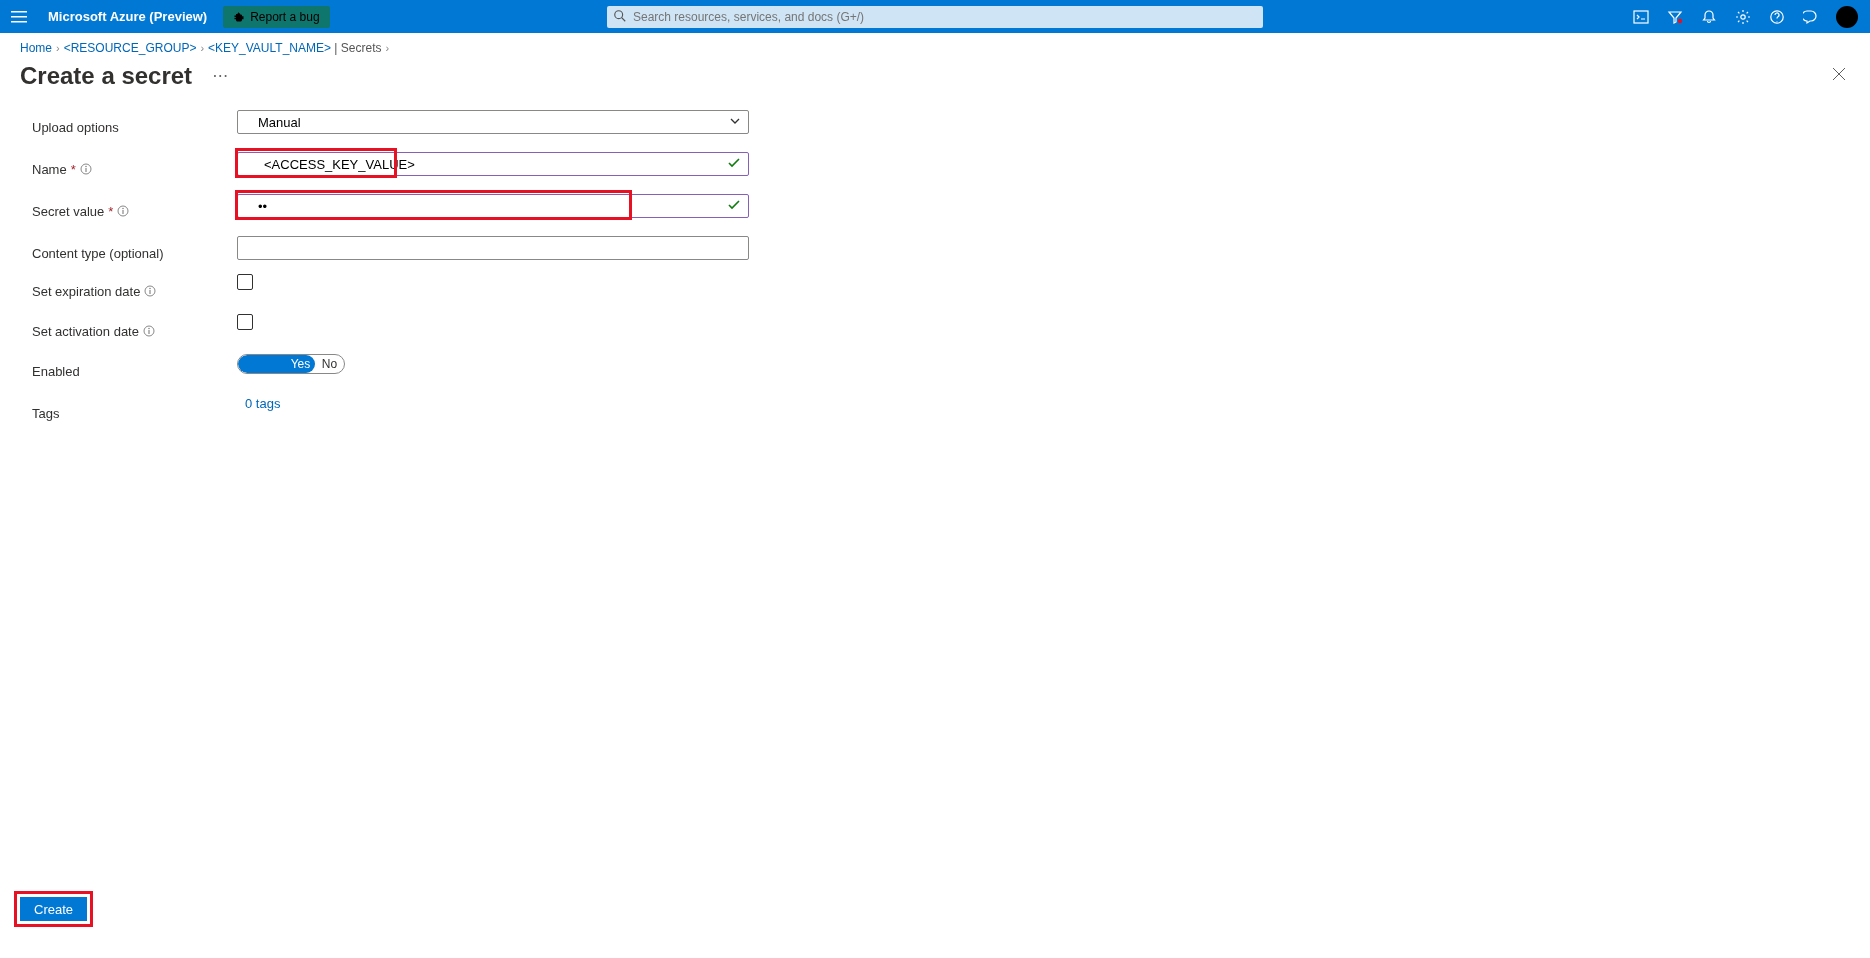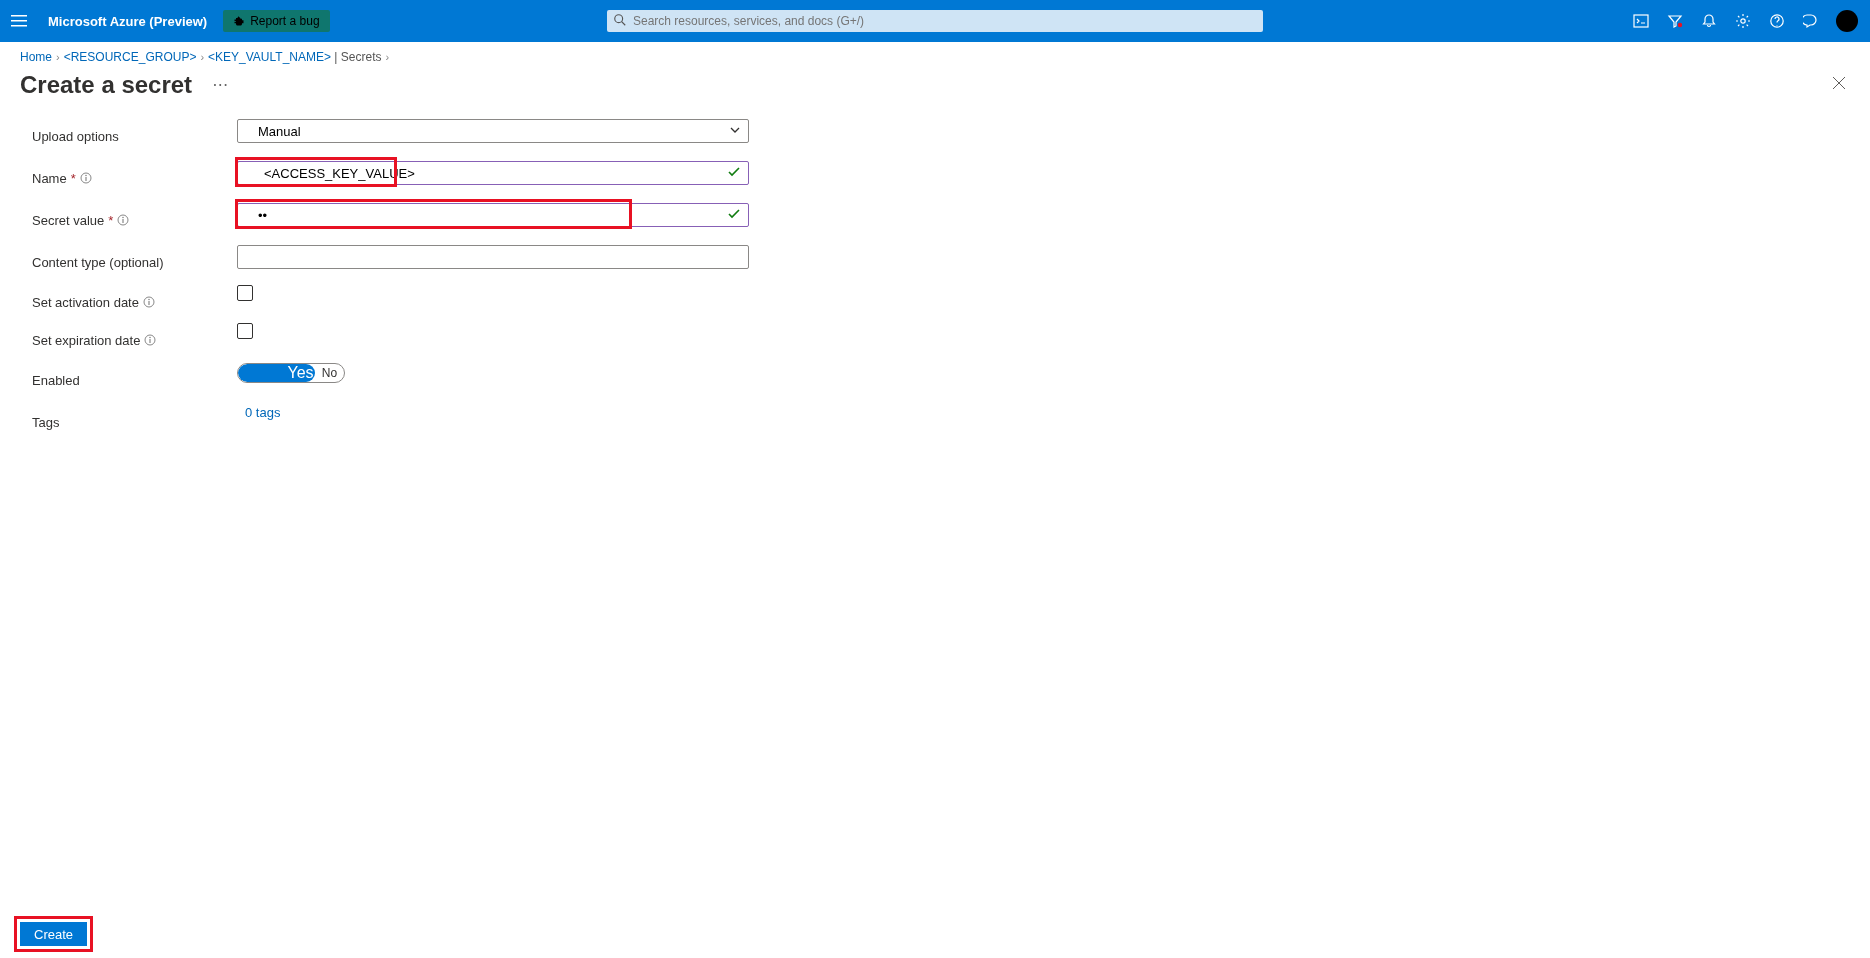--- a/index.html
+++ b/index.html
@@ -1,20 +1,20 @@
 <!DOCTYPE html>
 <html><head>
 <meta charset="utf-8">
 <style>
   * { box-sizing: border-box; margin: 0; padding: 0; font-family: "Segoe UI", Arial, sans-serif; }
   html, body { width: 100%; height: 100%; background: #ffffff; }
   body { display: flex; flex-direction: column; font-size: 13px; color: #323130; }
 
   
-  .topbar { height: 42px; background: #0078d4; display: flex; align-items: center; color: #fff; position: relative; }
+  .topbar { height: 33px; background: #0078d4; display: flex; align-items: center; color: #fff; position: relative; }
   .hamburger { width: 38px; height: 31px; display:flex; align-items:center; justify-content:center; cursor:pointer; }
   .hamburger svg { fill:#fff; }
   .brand { font-weight:600; font-size:13px; margin-left:10px; margin-right:16px; white-space:nowrap; }
   .bug-btn { background:#0f766e; color:#000; border:none; height:22px; padding:0 10px; font-size:12px; display:flex; align-items:center; gap:5px; cursor:pointer; border-radius:2px; }
   .bug-btn svg { width:12px; height:12px; }
   .search-wrap { position:absolute; left:50%; transform:translateX(-50%); width:656px; }
   .searchbox { width:100%; height:22px; background:#cfe4f5; border:none; border-radius:2px; padding:0 8px 0 26px; font-size:12px; color:#555; outline:none; }
   .search-icon-wrap { position:absolute; left:6px; top:3px; }
   .top-icons { position:absolute; right:12px; display:flex; align-items:center; gap:0; }
   .top-icon-btn { width:34px; height:31px; display:flex; align-items:center; justify-content:center; cursor:pointer; }
@@ -46,28 +46,28 @@
   .select-caret { position:absolute; right:8px; top:5px; pointer-events:none; }
   .valid-check-icon { position:absolute; right:8px; top:4px; }
   .text-ctl.purple { border-color:#8760b6; }
   .text-ctl.name-field { padding-left:26px; }
   .red-outline-1 { position:absolute; left:-2px; top:-4px; width:162px; height:30px; border:3px solid #e81123; pointer-events:none; }
   .red-outline-2 { position:absolute; left:-2px; top:-4px; width:397px; height:30px; border:3px solid #e81123; pointer-events:none; }
   .checkbox-ctl { width:16px; height:16px; border:1px solid #323130; border-radius:2px; cursor:pointer; background:#fff; }
 
   
   .toggle { display:flex; align-items:center; width:108px; height:20px; border:1px solid #8a8886; border-radius:10px; overflow:hidden; cursor:pointer; background:#fff; }
-  .toggle .yes { flex:1; background:#0078d4; color:#fff; height:100%; display:flex; align-items:center; justify-content:center; font-size:16px; border-radius:10px 0 0 10px;padding-left:48px; }
+  .toggle .yes { flex:1; background:#0078d4; color:#fff; height:100%; display:flex; align-items:center; justify-content:center; font-size:12px; border-radius:10px 0 0 10px;padding-left:48px; }
   .toggle .yes.pill { border-radius:10px; }
   .toggle .no { flex:1; color:#323130; height:100%; display:flex; align-items:center; justify-content:center; font-size:12px; }
 
   .tags-link { color:#0067b8; font-size:13px; cursor:pointer; padding-left:8px; }
 
   
-  .footer { position:fixed; bottom:6px; left:14px; }
+  .footer { position:fixed; bottom:31px; left:14px; }
   .create-wrap { border:3px solid #e81123; padding:3px; display:inline-block; }
   .create-btn { background:#0078d4; color:#fff; border:none; height:24px; padding:0 14px; font-size:13px; cursor:pointer; }
 </style>
 </head>
 <body>
 
 <div class="topbar">
   <div class="hamburger">
     <svg width="16" height="12" viewBox="0 0 16 12">
         <rect width="16" height="1.5"></rect>
@@ -213,39 +213,39 @@
     </div>
   </div>
 
   <div class="form-row" style="margin-top:8px;">
     <div class="form-label">Content type (optional)</div>
     <div class="form-control-wrap">
       <input class="text-ctl" value="" style="">
     </div>
   </div>
 
+  <div class="form-row" style="margin-top:4px;">
+    <div class="form-label">
+      <span>Set expiration date</span>
+      <span class="info-icon">
+        <svg width="12" height="12" viewBox="0 0 12 12">
+            <circle cx="6" cy="6" r="5" fill="none" stroke="#888" stroke-width="1"></circle>
+            <circle cx="6" cy="3.5" r="0.8" fill="#888"></circle>
+            <rect x="5.4" y="5" width="1.2" height="4" fill="#888"></rect>
+          </svg>
+      </span>
+    </div>
+    <div class="form-control-wrap">
+      <div class="checkbox-ctl"></div>
+    </div>
+  </div>
+
   <div class="form-row" style="margin-top:6px;">
     <div class="form-label">
       <span>Set activation date</span>
-      <span class="info-icon">
-        <svg width="12" height="12" viewBox="0 0 12 12">
-            <circle cx="6" cy="6" r="5" fill="none" stroke="#888" stroke-width="1"></circle>
-            <circle cx="6" cy="3.5" r="0.8" fill="#888"></circle>
-            <rect x="5.4" y="5" width="1.2" height="4" fill="#888"></rect>
-          </svg>
-      </span>
-    </div>
-    <div class="form-control-wrap">
-      <div class="checkbox-ctl"></div>
-    </div>
-  </div>
-
-  <div class="form-row" style="margin-top:4px;">
-    <div class="form-label">
-      <span>Set expiration date</span>
       <span class="info-icon">
         <svg width="12" height="12" viewBox="0 0 12 12">
             <circle cx="6" cy="6" r="5" fill="none" stroke="#888" stroke-width="1"></circle>
             <circle cx="6" cy="3.5" r="0.8" fill="#888"></circle>
             <rect x="5.4" y="5" width="1.2" height="4" fill="#888"></rect>
           </svg>
       </span>
     </div>
     <div class="form-control-wrap">
       <div class="checkbox-ctl"></div>

